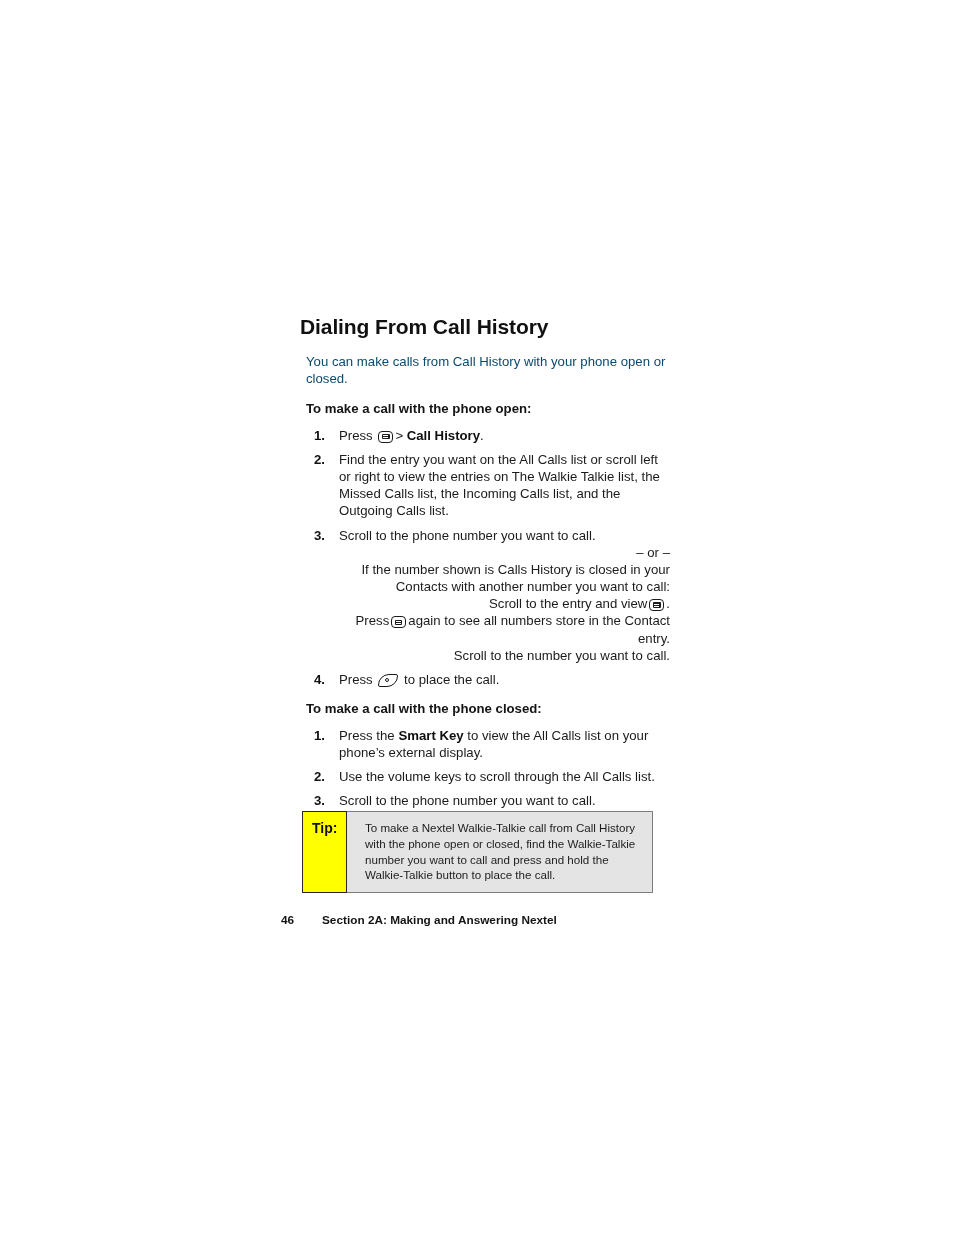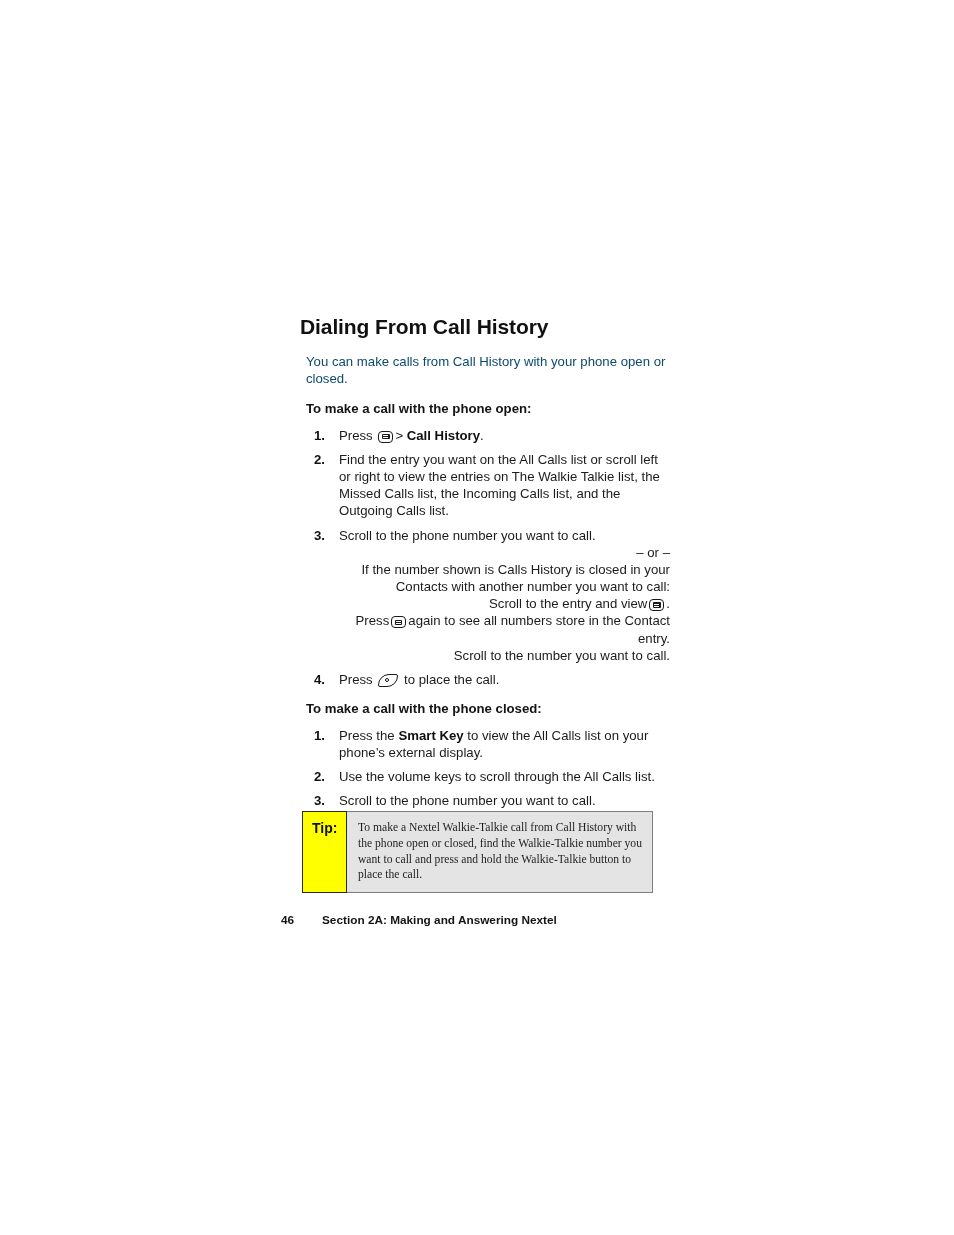--- a/index.html
+++ b/index.html
@@ -160,26 +160,25 @@
     width: 45px;
     flex: 0 0 45px;
     padding: 7px 0 7px 9px;
     box-sizing: border-box;
     font-size: 14px;
     font-weight: bold;
     color: #111;
     line-height: 1.3;
   }
   .tip-body-cell {
-    padding: 8px 10px 9px 11px;
+    padding: 8px 10px 9px 18px;
     font-size: 11.6px;
     line-height: 1.36;
     color: #1d1d1d;
     flex: 1 1 auto;
-    font-family: Liberation Serif, serif;
   }
 
   
   .footer {
     position: absolute;
     left: 281px;
     top: 913px;
     width: 400px;
     font-size: 11.8px;
     font-weight: bold;

